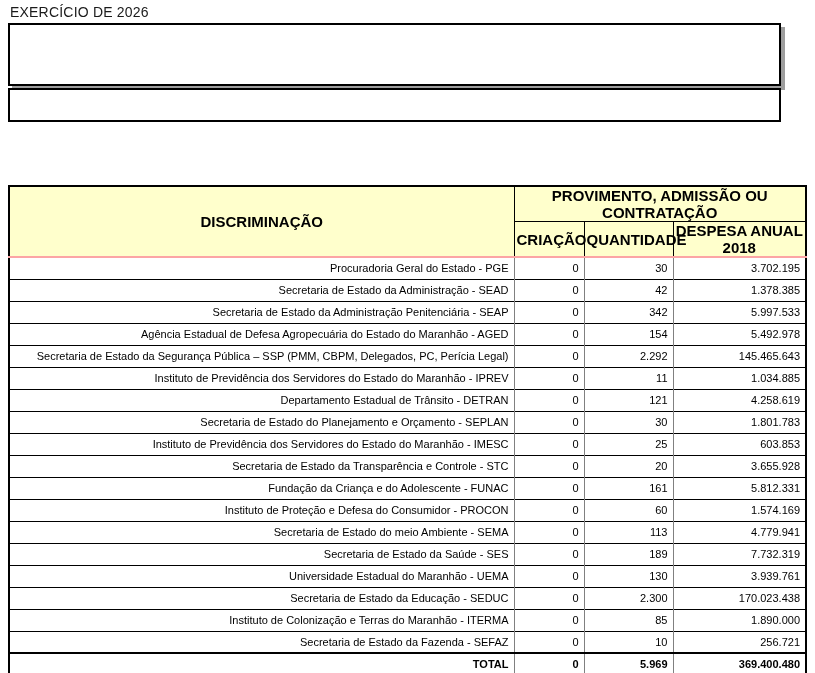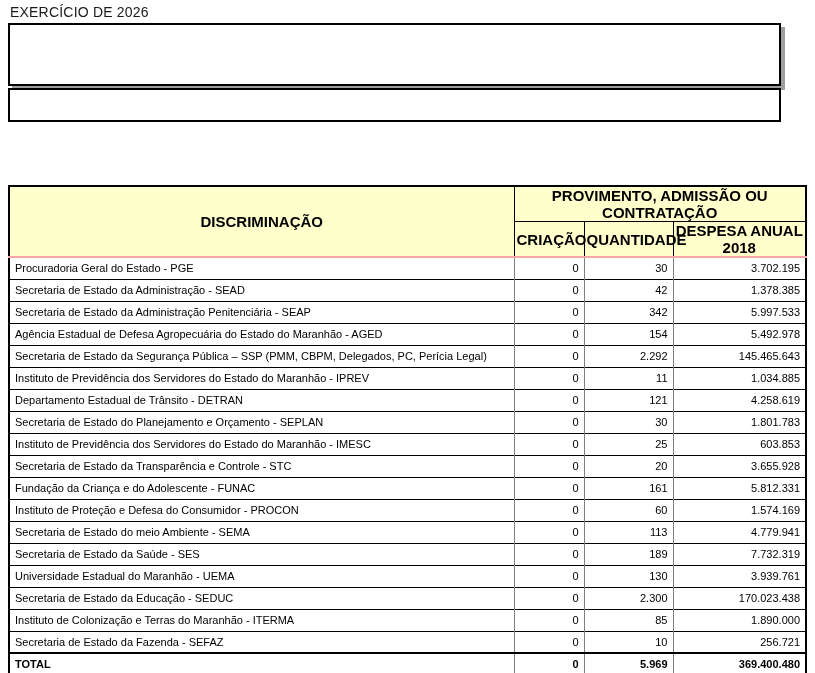--- a/index.html
+++ b/index.html
@@ -71,21 +71,21 @@
     border-bottom: 2px solid #fca5a5;
   }
   .main-table tbody td {
     border-top: 1px solid #000;
     height: 22px;
     padding: 0 5px;
     vertical-align: middle;
     white-space: nowrap;
     overflow: hidden;
   }
-  .main-table td.c-desc { text-align: left; margin-left: 40px; }
+  .main-table td.c-desc { text-align: right; margin-left: 40px; }
   .main-table td.c-num  { text-align: right; border-left: 1px solid #808080; }
   .main-table tfoot td {
     border-top: 2px solid #000;
     font-weight: bold;
     height: 22px;
     padding: 4px 5px;
     vertical-align: middle;
   }
   .main-table tfoot td.c-num { text-align: right; border-left: 1px solid #808080; }
 </style>

